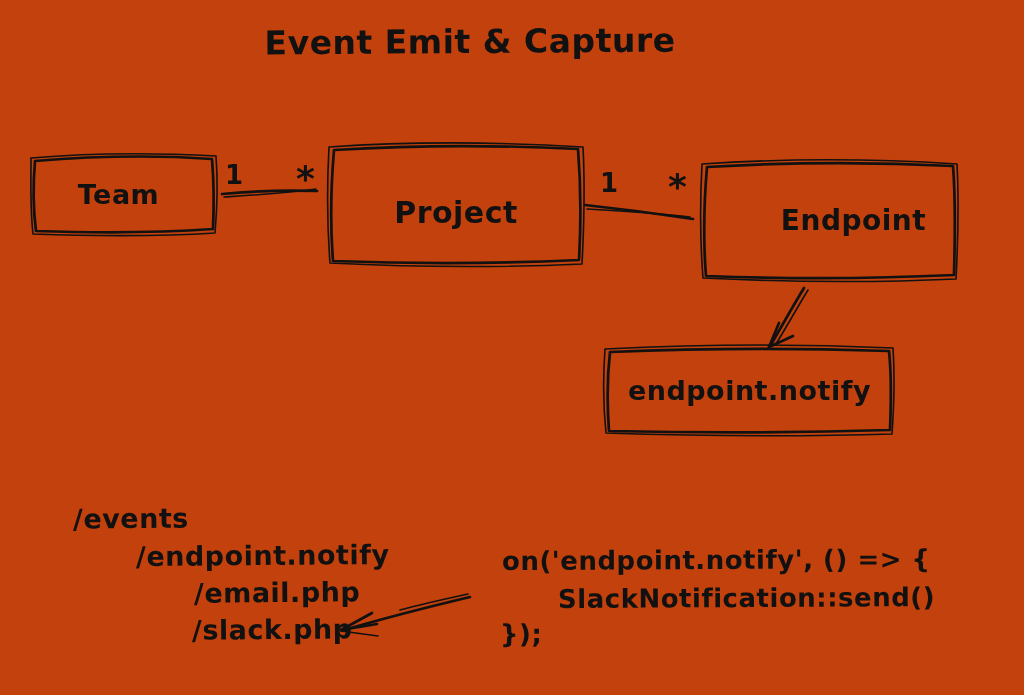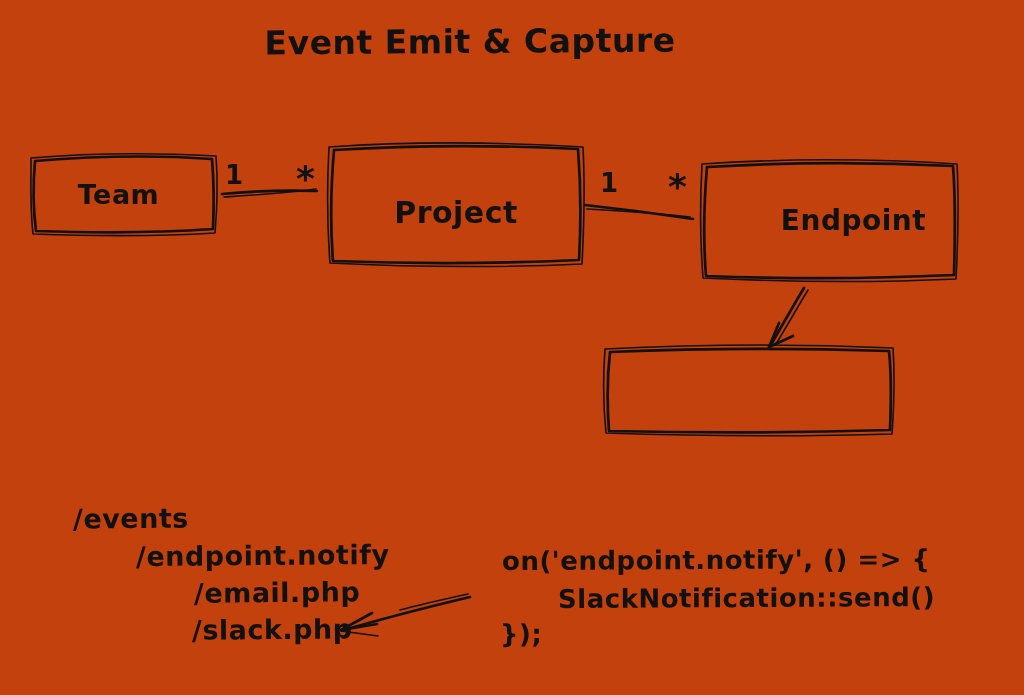--- a/index.html
+++ b/index.html
@@ -109,20 +109,21 @@
       <path class="s1" d="M341,630 L377,624"></path>
       <path class="s2" d="M341,631 L378,636"></path>
     </g>
   </svg>
 
   <div class="txt title">Event Emit &amp; Capture</div>
 
   <div class="boxlabel" style="left:18px; top:156px; width:201px; height:76px; font-size:27px;">Team</div>
   <div class="boxlabel" style="left:330px; top:146px; width:252px; height:132px; font-size:30px;">Project</div>
   <div class="boxlabel" style="left:703px; top:163px; width:301px; height:115px; font-size:28px;">Endpoint</div>
+  <div class="boxlabel" style="left:606px; top:348px; width:287px; height:85px; font-size:27px;">endpoint.notify</div>
 
   <div class="txt card" style="left:225px; top:160px;">1</div>
   <div class="txt star" style="left:296px; top:158px;">*</div>
   <div class="txt card" style="left:600px; top:168px;">1</div>
   <div class="txt star" style="left:668px; top:166px;">*</div>
 
 
   <div>
     <div class="txt tree-item" style="left:73px; top:503px;">/events</div>
     <div class="txt tree-item" style="left:136px; top:540px;">/endpoint.notify</div>

